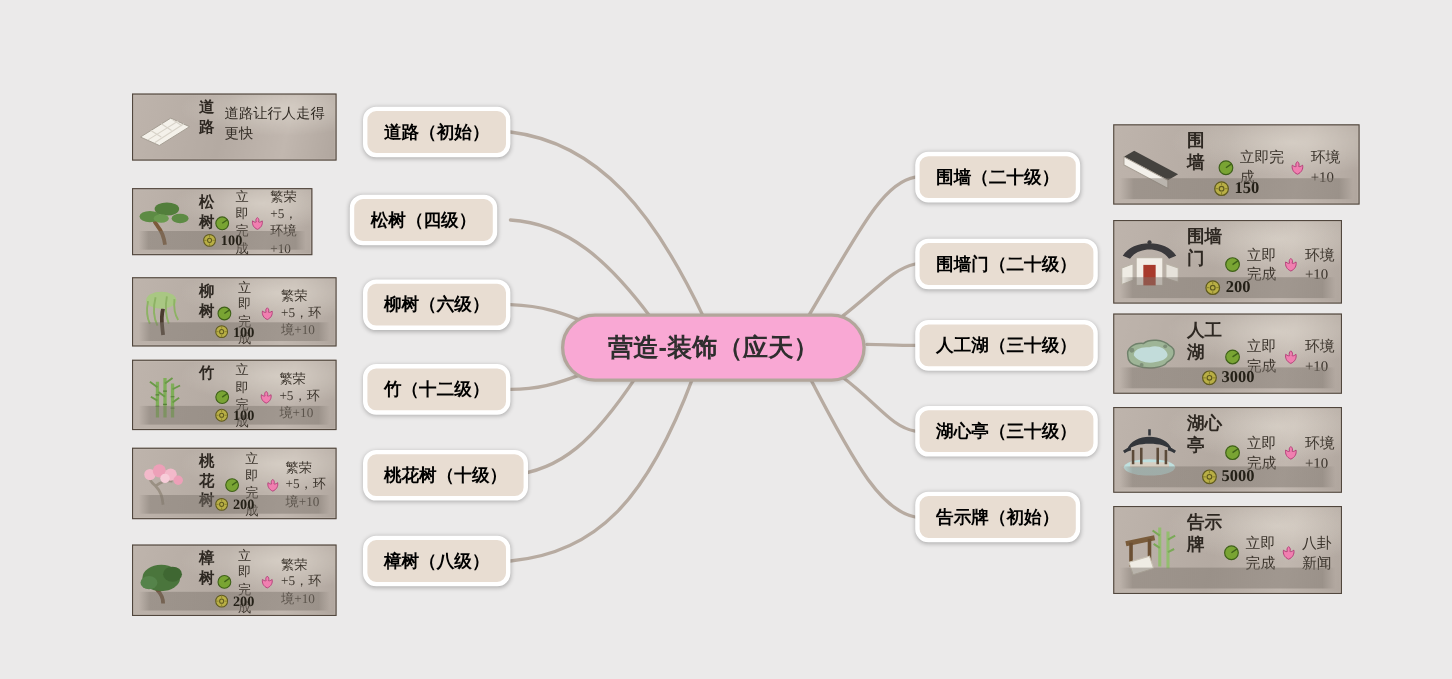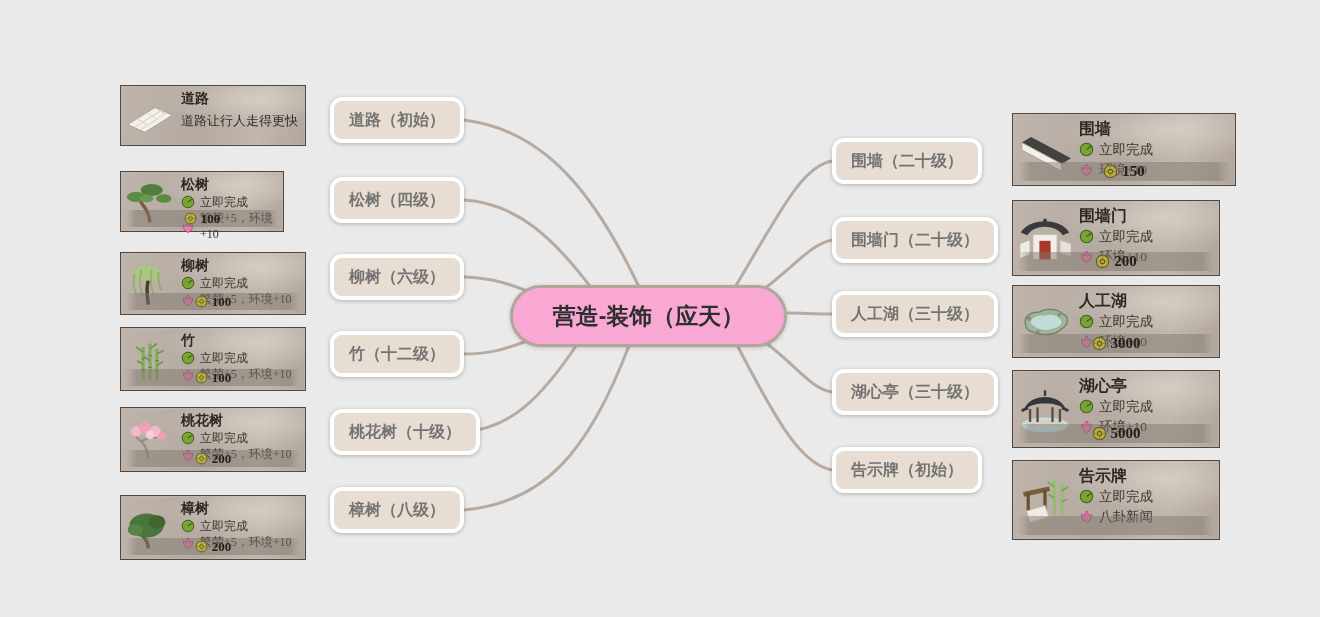--- a/index.html
+++ b/index.html
@@ -5,38 +5,38 @@
   html,body{margin:0;padding:0;}
   body{font-family:"Liberation Sans",sans-serif;background:#ebeaea;}
   .canvas{position:relative;width:1320px;height:617px;background:#ebeaea;overflow:hidden;}
   .curves{position:absolute;left:0;top:0;width:1320px;height:617px;z-index:1;}
 
   
   .node{position:absolute;z-index:3;height:46px;box-sizing:border-box;
     background:#e8ddd2;border:4px solid #ffffff;border-radius:12px;
     box-shadow:0 1px 4px rgba(0,0,0,.25);
     display:flex;align-items:center;justify-content:center;
-    padding:0 15px;font-size:16px;font-weight:bold;color:#737373;white-space:nowrap;cursor:default;}
+    padding:0 15px;font-size:16px;font-weight:bold;color:#000000;white-space:nowrap;cursor:default;}
   .center-node{position:absolute;z-index:4;left:510px;top:285px;width:277px;height:62px;box-sizing:border-box;
     background:#f9a8d4;border:3px solid #b2a69b;border-radius:31px;
     box-shadow:0 1px 4px rgba(0,0,0,.18);
     display:flex;align-items:center;justify-content:center;
     font-size:23px;font-weight:bold;color:#2e2e2e;white-space:nowrap;}
 
   
   .card{position:absolute;z-index:2;box-sizing:border-box;display:flex;align-items:stretch;
     font-family:"Liberation Serif",serif;
     border:1px solid rgba(62,52,42,.85);
     background:
       radial-gradient(ellipse 70% 60% at 72% 22%, rgba(230,224,214,.55), rgba(230,224,214,0) 70%),
       linear-gradient(103deg,#beb4ac,#b4aaa2 45%,#c1b7af 75%,#b0a69e);
     box-shadow:inset 0 0 0 1px rgba(200,192,182,.35);}
   .card .thumb{flex:0 0 58px;display:flex;align-items:center;justify-content:center;}
   .card-right .thumb{flex:0 0 64px;}
-  .card .body{flex:1;display:flex;flex-direction:column;justify-content:flex-start;padding:5px 4px 2px 2px;}
+  .card .body{flex:1;display:flex;flex-direction:row;justify-content:flex-end;padding:5px 4px 2px 2px;}
   .card-left .body{padding-top:4px;}
   .card .title{font-size:14px;font-weight:bold;color:#2e2822;line-height:1.25;}
   .card-right .title{font-size:16px;}
   .card .line{display:flex;align-items:center;gap:5px;font-size:12px;color:#3a332b;line-height:1.3;margin-top:1px;}
   .card-right .line{font-size:13.5px;margin-top:2px;}
   .card .desc{font-size:13px;color:#332d26;margin-top:4px;}
   .stat-ico{width:14px;height:14px;flex:0 0 auto;}
   .card-right .stat-ico{width:15px;height:15px;}
   .cost-strip{position:absolute;left:5px;right:5px;bottom:4px;height:17px;z-index:1;
     background:linear-gradient(90deg,rgba(125,117,109,0) 0%,rgba(125,117,109,.48) 6%,rgba(125,117,109,.48) 94%,rgba(125,117,109,0) 100%);
@@ -68,21 +68,21 @@
     </g>
   </svg>
 
   <div class="center-node">
     <span>营造-装饰（应天）</span>
   </div>
 
   <div class="node" style="left:330px;top:97px;">
       <span>道路（初始）</span>
     </div>
-  <div class="node" style="left:330px;top:177px;">
+  <div class="node" style="left:318px;top:177px;">
       <span>松树（四级）</span>
     </div>
   <div class="node" style="left:330px;top:254px;">
       <span>柳树（六级）</span>
     </div>
   <div class="node" style="left:330px;top:331px;">
       <span>竹（十二级）</span>
     </div>
   <div class="node" style="left:330px;top:409px;">
       <span>桃花树（十级）</span>

